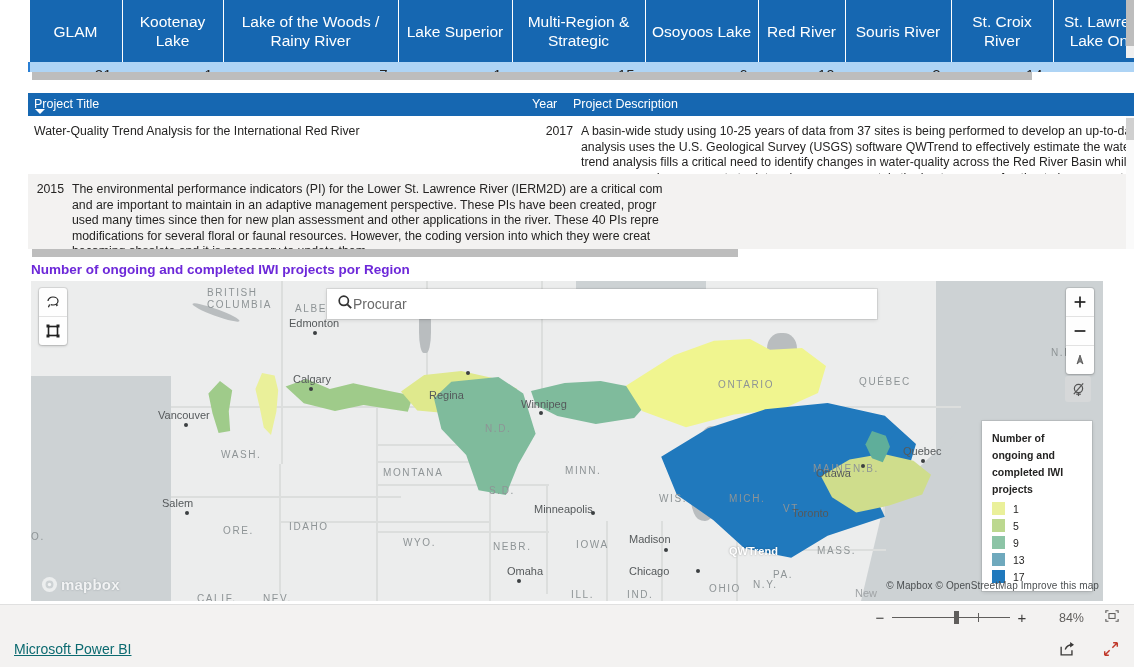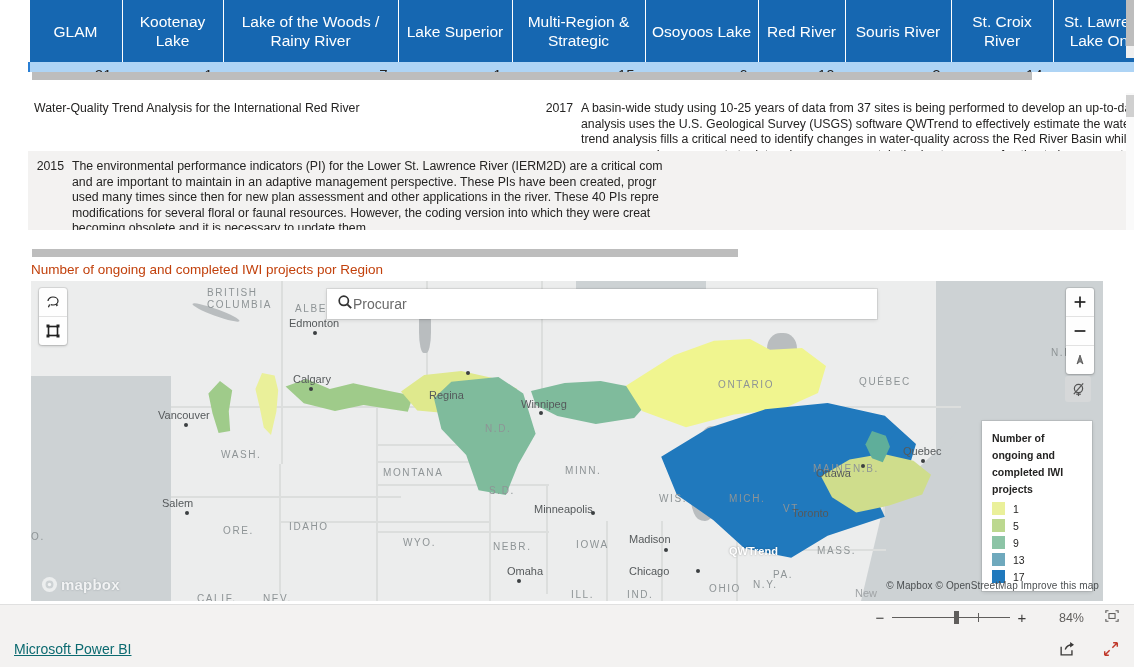--- a/index.html
+++ b/index.html
@@ -45,21 +45,21 @@
   .prow .c-year{width:36px;flex:none;padding:8px 2px 8px 0;text-align:right;}
   .prow .c-desc{flex:1;padding:8px 4px 8px 6px;white-space:nowrap;overflow:hidden;}
   .prow.r1{height:58px;}
   .prow.r2{height:79px;}
   .ptable-vsb{position:absolute;right:0;top:0;width:8px;height:137px;background:#fafafa;}
   .ptable-vsb-thumb{position:absolute;right:0;top:2px;width:8px;height:22px;background:#d0d0d0;}
   .ptable-hsb{position:absolute;left:28px;top:249px;width:1106px;height:8px;background:#ffffff;}
   .ptable-hsb-thumb{position:absolute;left:4px;top:0;width:706px;height:8px;background:#bdbdbd;}
 
   
-  .map-title{position:absolute;left:31px;top:262px;font-size:13.5px;color:#c2410c;}
+  .map-title{position:absolute;left:31px;top:262px;font-size:13.5px;color:#6d28d9;font-weight:bold;}
 
   
   .map{position:absolute;left:31px;top:281px;width:1072px;height:320px;overflow:hidden;background:#eceded;}
   .ocean{position:absolute;left:0;top:0;width:1072px;height:320px;background:#eceded;}
   .sea-w{position:absolute;left:0;top:95px;width:140px;height:225px;background:#cdd2d4;}
   .sea-e{position:absolute;left:905px;top:0px;width:167px;height:200px;background:#cdd2d4;}
   .sea-e2{position:absolute;left:830px;top:150px;width:242px;height:170px;background:#cdd2d4;
           clip-path:polygon(40% 0,100% 0,100% 100%,0 100%,10% 40%);}
   .hudson{position:absolute;left:545px;top:0;width:130px;height:34px;background:#cdd2d4;border-radius:0 0 40% 30%;}
   .borderline{position:absolute;background:#dcdedd;}
@@ -141,20 +141,28 @@
     </table>
     <div class="matrix-vsb">
       <div class="matrix-vsb-thumb"></div>
     </div>
   </div>
   <div class="matrix-sb-track"></div>
   <div class="matrix-sb-thumb"></div>
 </div>
 
 <div class="ptable-wrap">
+  <div class="ptable-head">
+    <div class="pt-col-title">
+      <span>Project Title</span>
+      <span class="sort-caret"></span>
+    </div>
+    <div class="pt-col-year">Year</div>
+    <div class="pt-col-desc">Project Description</div>
+  </div>
   <div class="ptable-body" id="ptable-body">
 
   <div class="prow r1">
         <div class="c-title">Water-Quality Trend Analysis for the International Red River</div>
         <div class="c-year">2017</div>
         <div class="c-desc">
           <div>A basin-wide study using 10-25 years of data from 37 sites is being performed to develop an up-to-date w</div>
           <div>analysis uses the U.S. Geological Survey (USGS) software QWTrend to effectively estimate the water quality t</div>
           <div>trend analysis fills a critical need to identify changes in water-quality across the Red River Basin while accou</div>
           <div>managers and governments to determine more accurately the best courses of action to improve water qua</div>

